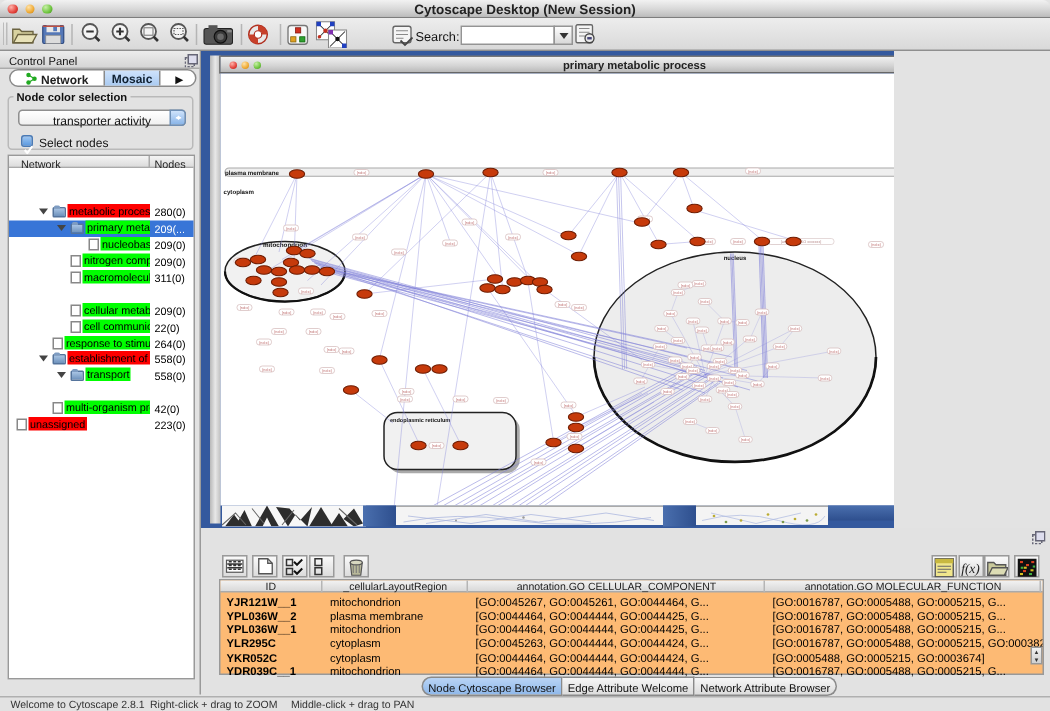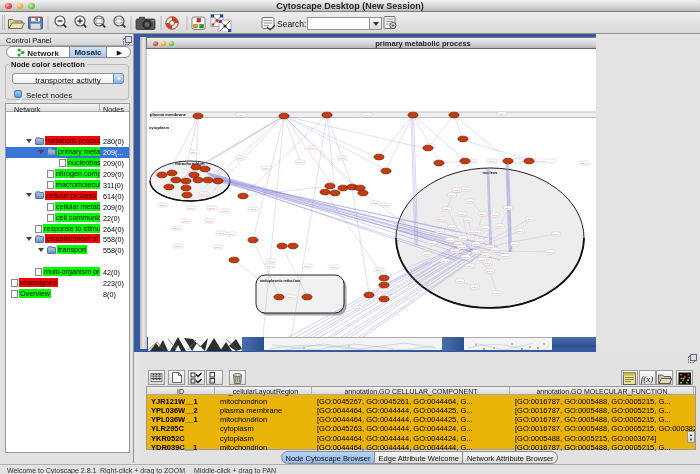--- a/index.html
+++ b/index.html
@@ -36,21 +36,21 @@
 #selrow{position:absolute;left:0;width:123px;height:11px;background:#3875d7}
 #desk{left:134px;top:34px;width:462px;height:318px;background:#34599e;overflow:hidden}
 #greystrip{position:absolute;left:6px;top:3px;width:7px;height:312px;background:linear-gradient(90deg,#b8b8b8,#e8e8e8 50%,#c0c0c0)}
 #iframe-title{position:absolute;left:12px;top:3px;width:554px;height:12px;background:linear-gradient(#f0f0f0,#d3d3d3 60%,#b9b9b9);border:1px solid #777;border-bottom:1px solid #666;font-size:7.5px;font-weight:bold;color:#222;text-align:center;padding-top:1px}
 #canvas{position:absolute;left:13px;top:15px;width:547px;height:288px;background:#fff}
 #rightblue{position:absolute;left:560px;top:15px;width:6px;height:298px;background:linear-gradient(90deg,#4a6fae,#2e4f8e)}
 #bottomblue{position:absolute;left:418px;top:303px;width:148px;height:10px;background:linear-gradient(#4a6fae,#2e4f8e)}
 #datapanel{left:140px;top:352px;width:560px;height:111px;background:#e2e2e2}
 #dphead{position:absolute;left:0;top:0;width:560px;height:10px;background:linear-gradient(#ececec,#d5d5d5);border-bottom:1px solid #aaa;font-size:8px;color:#111;padding:0 0 0 5px}
 .dbtn{position:absolute;top:18px;width:17px;height:15px;background:linear-gradient(#fafafa,#dcdcdc);border:1px solid #9a9a9a}
-#dtable{position:absolute;left:6px;top:34px;width:550px;height:64px;background:#eab308;border:1px solid #999}
+#dtable{position:absolute;left:6px;top:34px;width:550px;height:64px;background:#fdba74;border:1px solid #999}
 #dthead{position:absolute;left:0;top:0;width:548px;height:8px;background:linear-gradient(#f2f2f2,#d9d9d9);border-bottom:1px solid #aaa;font-size:7px;color:#222}
 .dth{position:absolute;top:0;border-right:1px solid #b5b5b5;text-align:center;height:8px}
 .drow{position:absolute;left:0;width:548px;height:9.5px;font-size:7.5px;color:#000;white-space:nowrap}
 .drow b{font-weight:bold}
 .dc{position:absolute;top:0.5px;overflow:hidden}
 #btabs{left:281px;top:451px;height:13px;font-size:7.5px}
 .btab{float:left;height:13px;border:1px solid #8a8a8a;border-left:none;padding:1.5px 3.5px 0 3.5px;background:linear-gradient(#f6f6f6,#dcdcdc);color:#111}
 #btab1{border-left:1px solid #8a8a8a;border-radius:7px 0 0 7px;background:linear-gradient(#b9d4f5,#8fb8ea)}
 #btab3{border-radius:0 7px 7px 0}
 #statusbar{left:0;top:464px;width:700px;height:10px;background:#e2e2e2;border-top:1px solid #b0b0b0;font-size:7px;color:#333}
@@ -204,26 +204,20 @@
 <div class="trow" style="top:64.5px">
         <span class="file" style="left:41px"></span>
         <span class="lab gr" style="position:absolute;left:49px;top:0.5px;max-width:45px">nitrogen compo</span>
         <span class="num" style="color:#000">209(0)</span>
       </div>
 <div class="trow" style="top:75.4px">
         <span class="file" style="left:41px"></span>
         <span class="lab gr" style="position:absolute;left:49px;top:0.5px;max-width:45px">macromolecule</span>
         <span class="num" style="color:#000">311(0)</span>
       </div>
-<div class="trow" style="top:86.3px">
-        <span class="tri" style="left:20px"></span>
-        <span class="fold" style="left:29px"></span>
-        <span class="lab rd" style="position:absolute;left:39px;top:0.5px;max-width:55px">cellular process</span>
-        <span class="num" style="color:#000">614(0)</span>
-      </div>
 <div class="trow" style="top:97.2px">
         <span class="file" style="left:41px"></span>
         <span class="lab gr" style="position:absolute;left:49px;top:0.5px;max-width:45px">cellular metabol</span>
         <span class="num" style="color:#000">209(0)</span>
       </div>
 <div class="trow" style="top:108.1px">
         <span class="file" style="left:41px"></span>
         <span class="lab gr" style="position:absolute;left:49px;top:0.5px;max-width:45px">cell communicat</span>
         <span class="num" style="color:#000">22(0)</span>
       </div>
@@ -246,25 +240,20 @@
       </div>
 <div class="trow" style="top:162.6px">
         <span class="file" style="left:29px"></span>
         <span class="lab gr" style="position:absolute;left:37px;top:0.5px;max-width:57px">multi-organism pro</span>
         <span class="num" style="color:#000">42(0)</span>
       </div>
 <div class="trow" style="top:173.5px">
         <span class="file" style="left:5px"></span>
         <span class="lab rd" style="position:absolute;left:13px;top:0.5px;max-width:81px">unassigned</span>
         <span class="num" style="color:#000">223(0)</span>
-      </div>
-<div class="trow" style="top:184.4px">
-        <span class="file" style="left:5px"></span>
-        <span class="lab gr" style="position:absolute;left:13px;top:0.5px;max-width:81px">Overview</span>
-        <span class="num" style="color:#000">8(0)</span>
       </div>
   </div>
 </div>
 <div class="abs" id="desk">
   <div id="greystrip"></div>
   <div id="iframe-title">primary metabolic process
     <div class="tl" style="left:6px;top:3px;width:5px;height:5px;background:radial-gradient(circle at 35% 30%,#ffb3ab,#e3413a 60%,#b22018)"></div>
     <div class="tl" style="left:14px;top:3px;width:5px;height:5px;background:radial-gradient(circle at 35% 30%,#ffe2a8,#efaa34 60%,#c07b10)"></div>
     <div class="tl" style="left:22px;top:3px;width:5px;height:5px;background:radial-gradient(circle at 35% 30%,#c8f0a8,#6fc53f 60%,#3f8c1a)"></div>
   </div>

